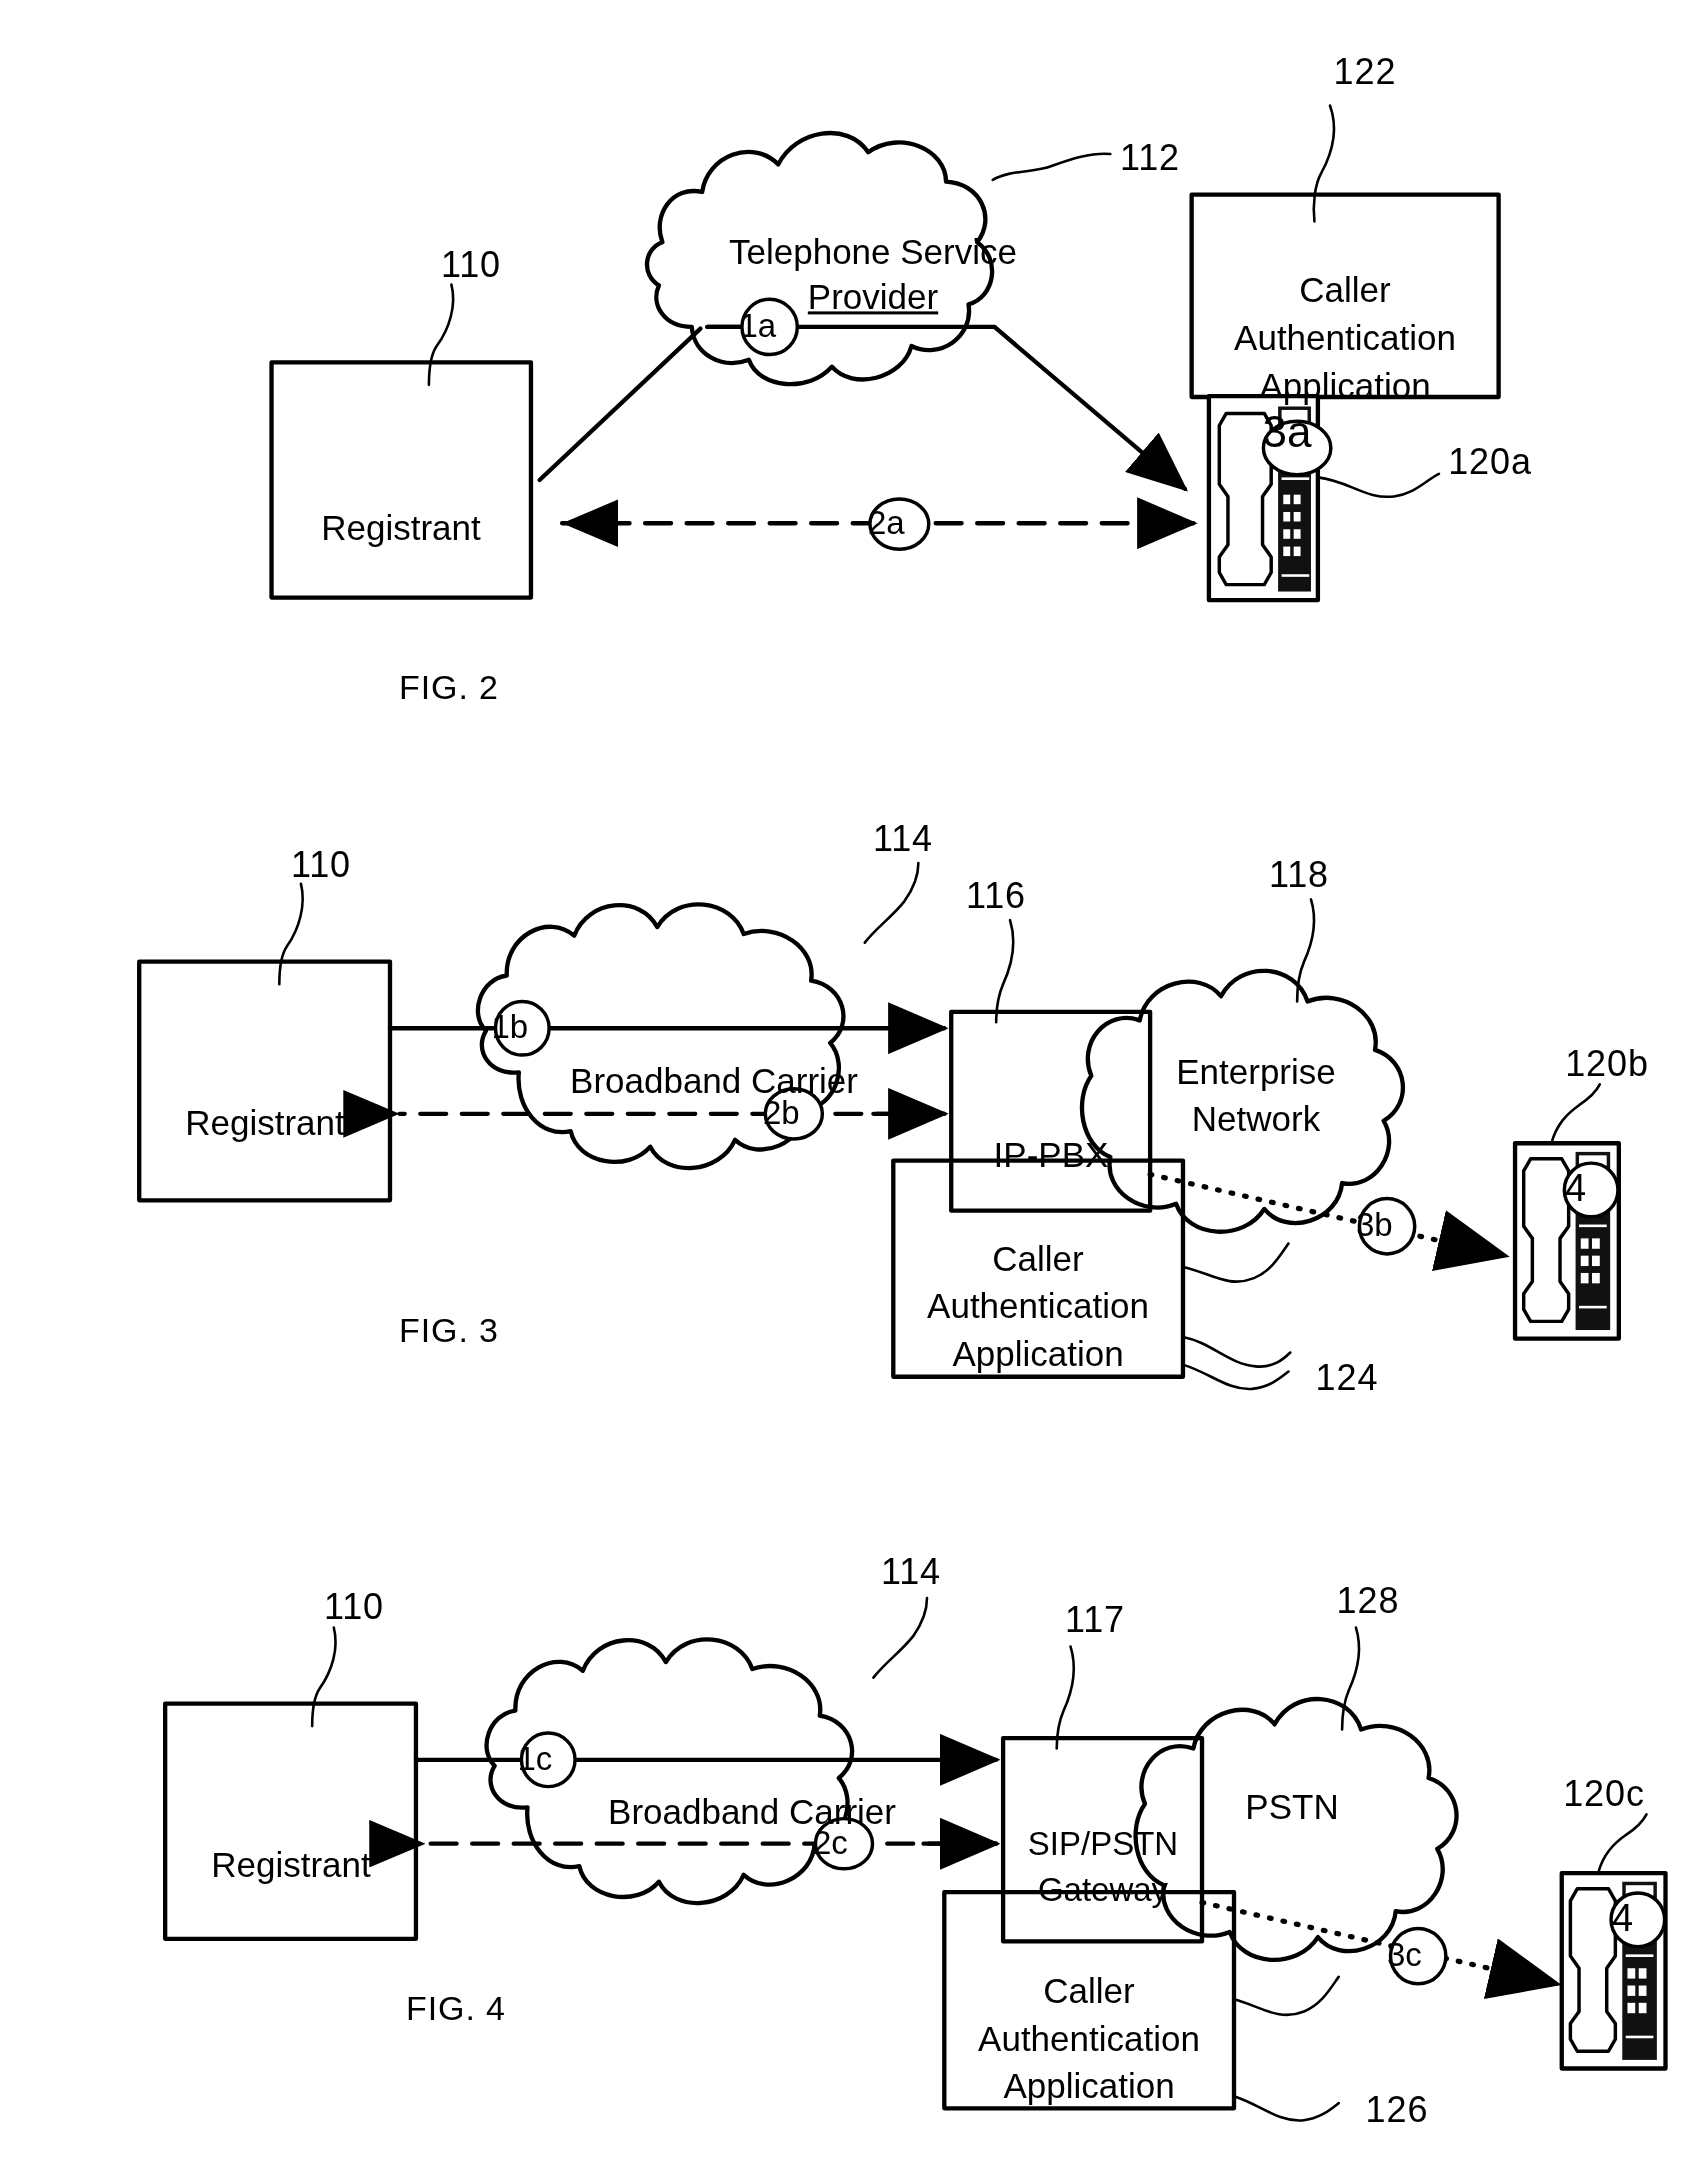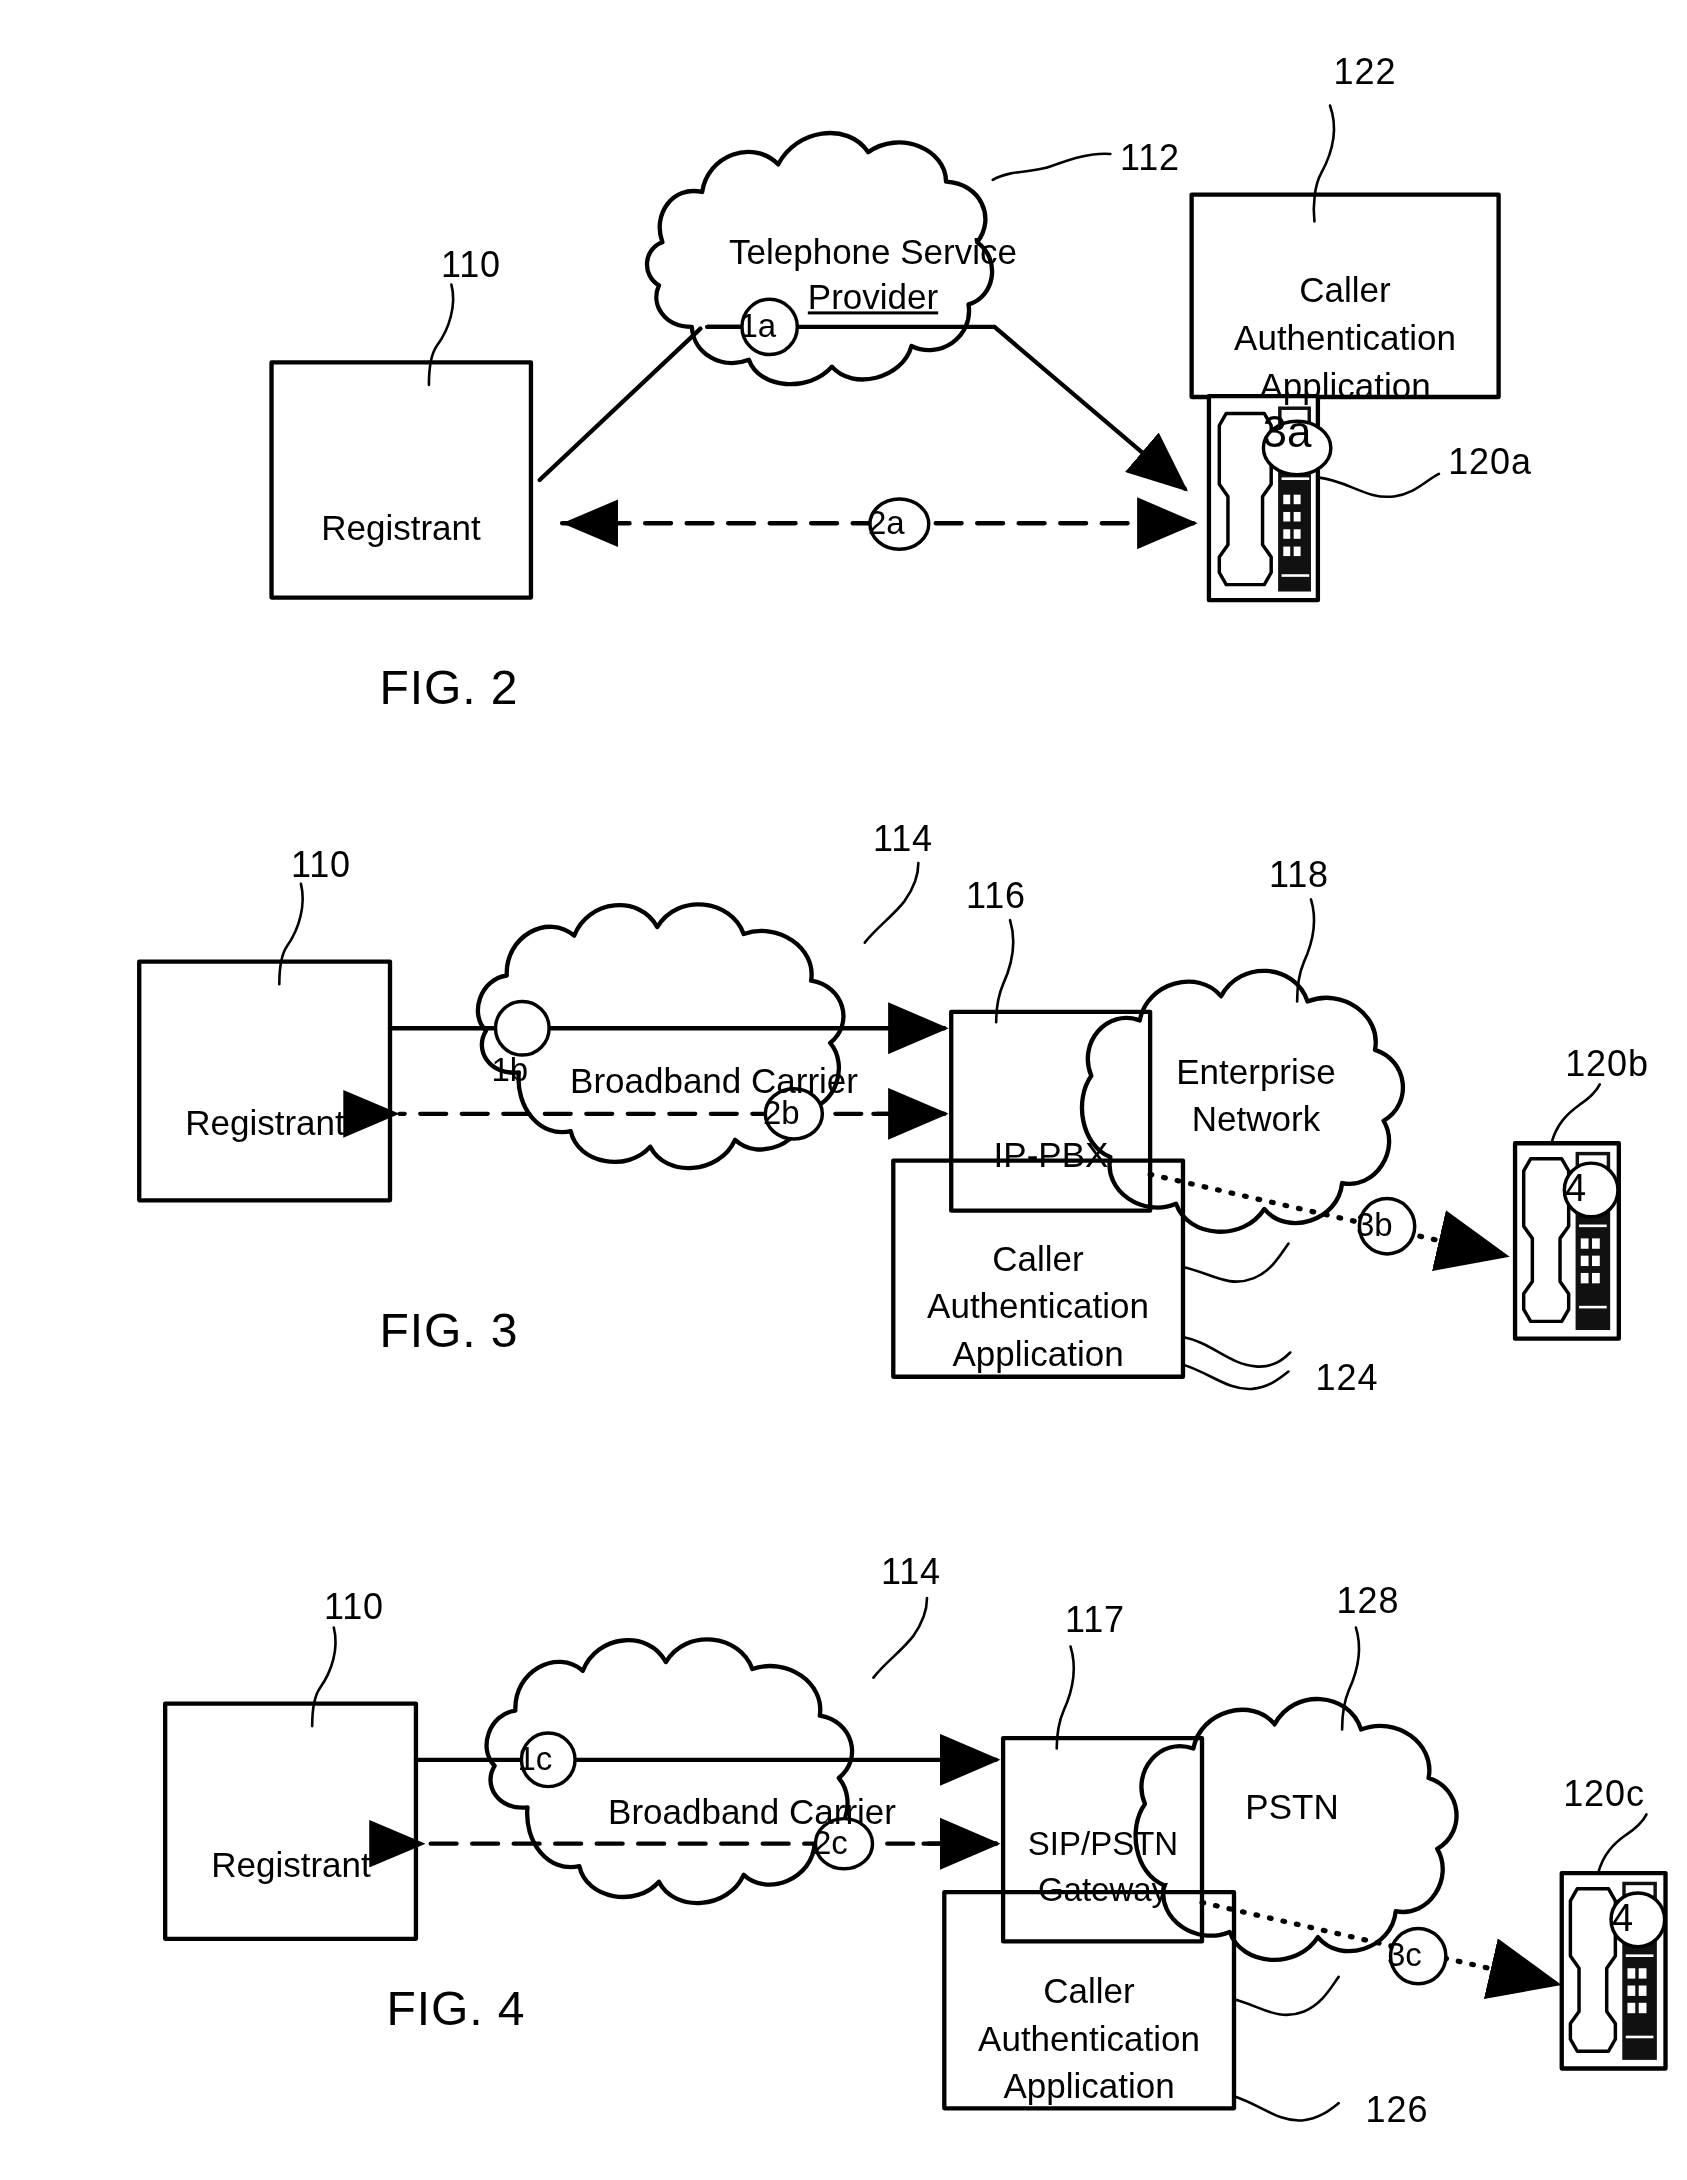--- a/index.html
+++ b/index.html
@@ -3,21 +3,21 @@
 <meta charset="utf-8">
 <style>
   html,body{margin:0;padding:0;background:#ffffff;}
   body{font-family:"Liberation Sans", sans-serif;color:#000;}
   #page{position:relative;width:1688px;height:2181px;background:#fff;overflow:hidden;}
   svg.layer{position:absolute;left:0;top:0;width:1688px;height:2181px;}
   .lbl{position:absolute;font-family:"Liberation Sans", sans-serif;color:#000;white-space:pre;}
   .refnum{font-size:36px;letter-spacing:0.9px;}
   .boxtxt{font-size:35px;text-align:center;line-height:1.12;margin-top:44px;}
   .cloudtxt{font-size:35px;text-align:center;line-height:1.12;}
-  .figtxt{font-size:48px;letter-spacing:0.9px;}
+  .figtxt{font-size:34px;letter-spacing:0.9px;}
   .stepnum{font-size:33px;text-align:left;line-height:1;}
   .ctr{transform:translate(-50%,-50%);}
 </style>
 </head>
 <body>
 
 <div id="page">
 
   <svg class="layer" viewBox="0 0 1952 2522">
     <defs>
@@ -269,21 +269,21 @@
 
   <div class="lbl cloudtxt ctr" style="left:1256px;top:1072px;width:294px;">Enterprise</div>
   <div class="lbl cloudtxt ctr" style="left:1256px;top:1119px;width:294px;">Network</div>
   <div class="lbl refnum ctr" style="left:1299px;top:875px;">118</div>
 
   <div class="lbl boxtxt ctr" style="left:1038px;top:1215px;width:285px;">Caller</div>
   <div class="lbl boxtxt ctr" style="left:1038px;top:1262px;width:285px;">Authentication</div>
   <div class="lbl boxtxt ctr" style="left:1038px;top:1310px;width:285px;">Application</div>
   <div class="lbl refnum ctr" style="left:1347px;top:1378px;">124</div>
 
-  <div class="lbl stepnum ctr" style="left:522px;top:1026px;width:61px;margin-top:43px;">1b</div>
+  <div class="lbl stepnum ctr" style="left:522px;top:1026px;width:61px;">1b</div>
   <div class="lbl stepnum ctr" style="left:794px;top:1112px;width:62px;">2b</div>
   <div class="lbl stepnum ctr" style="left:1387px;top:1224px;width:62px;">3b</div>
   <div class="lbl stepnum ctr" style="left:1591px;top:1188px;font-size:38px;width:52px;">4</div>
   <div class="lbl refnum ctr" style="left:1607px;top:1064px;">120b</div>
 
   <div class="lbl figtxt ctr" style="left:449px;top:1330px;">FIG. 3</div>
 
   <div class="lbl refnum ctr" style="left:354px;top:1607px;">110</div>
   <div class="lbl boxtxt ctr" style="left:291px;top:1821px;width:251px;">Registrant</div>
 

